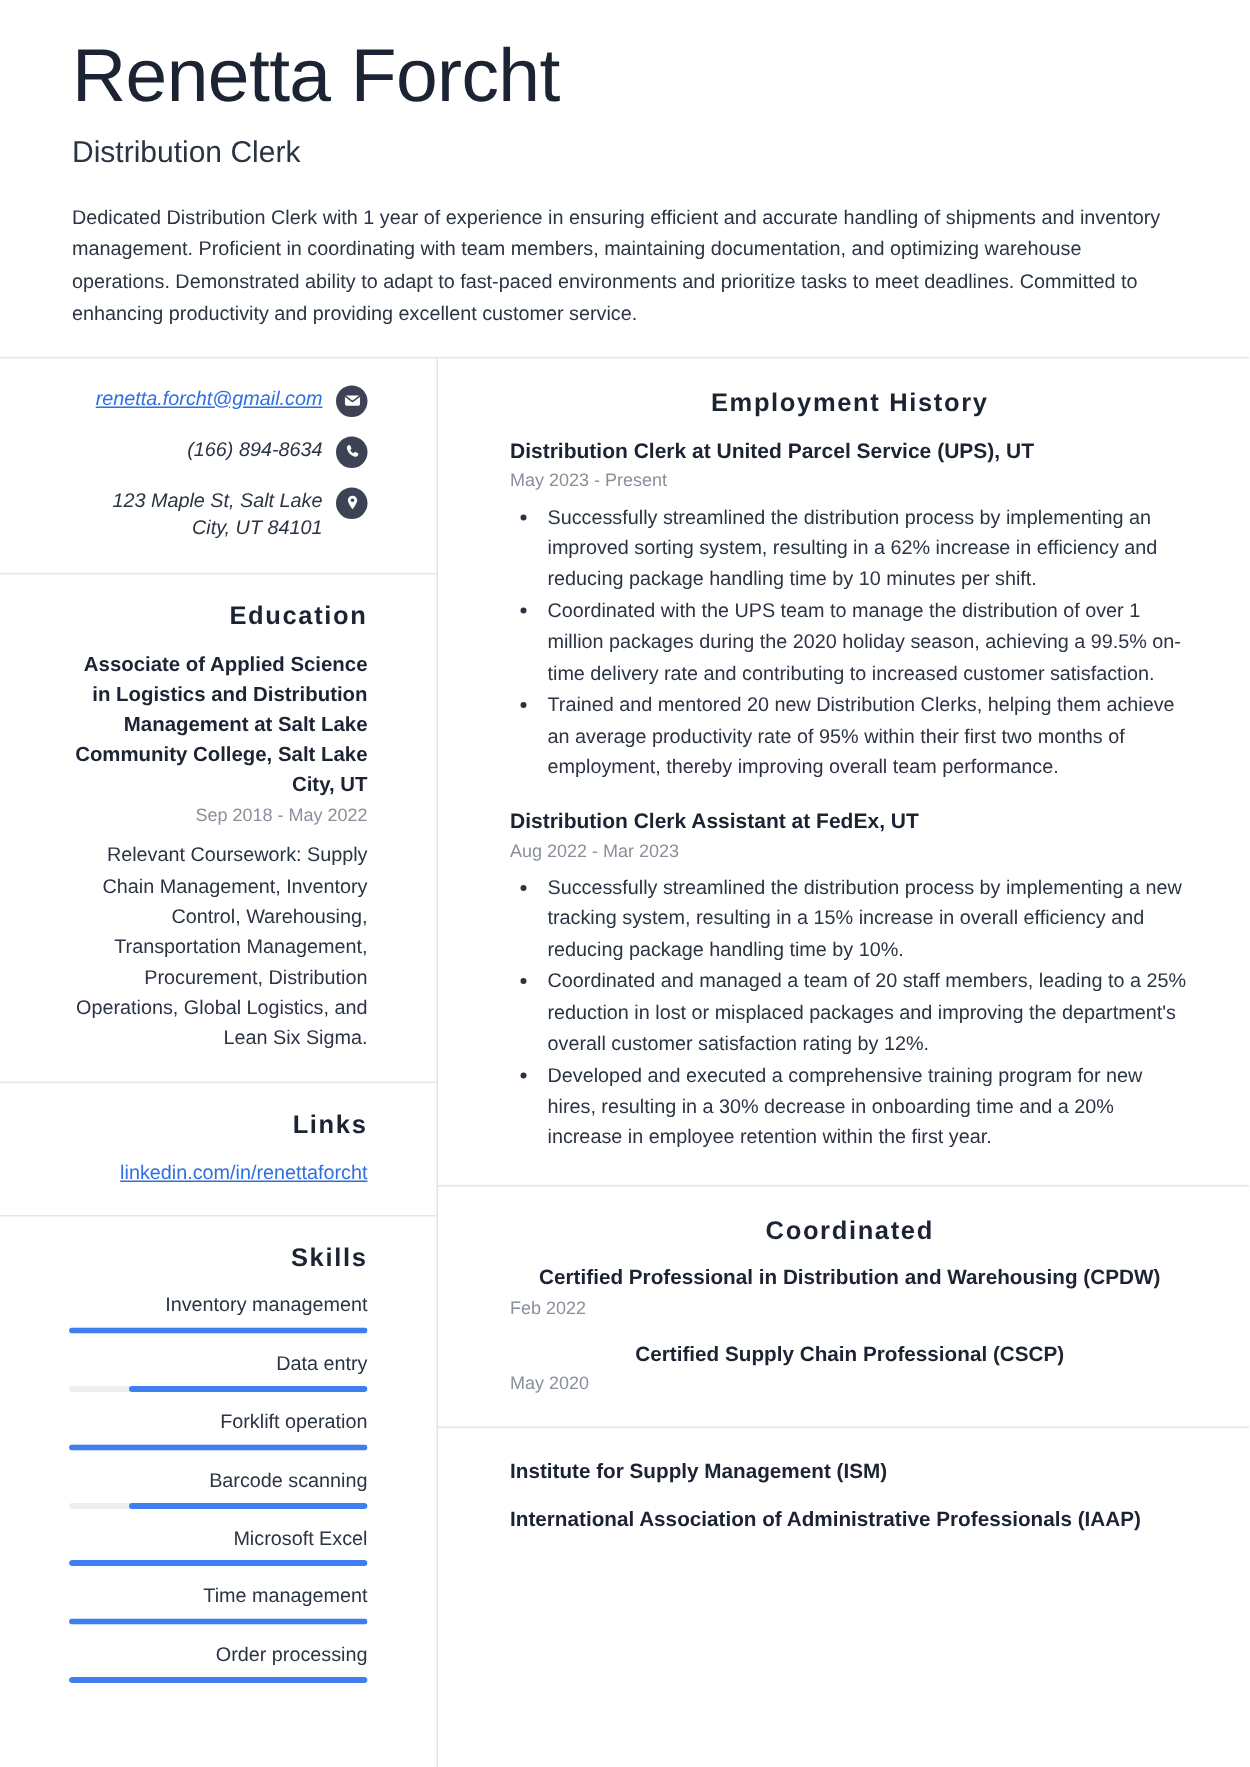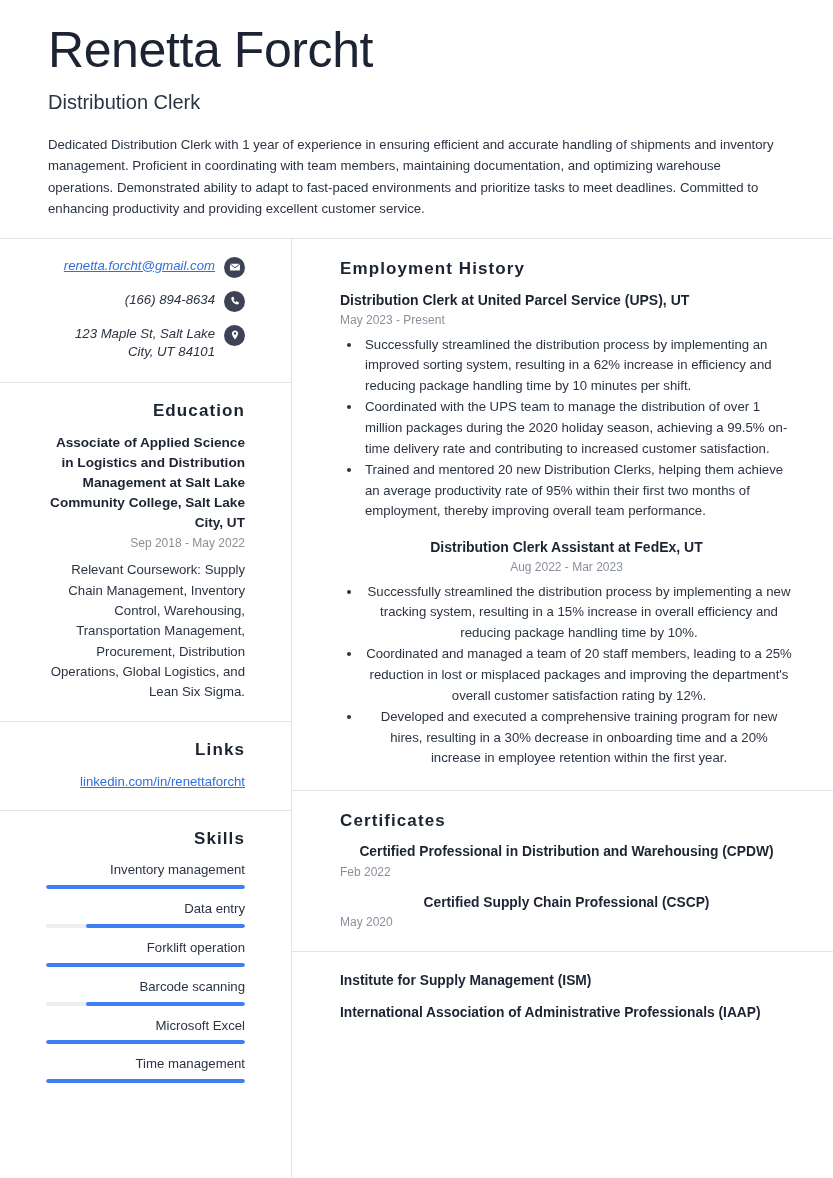--- a/index.html
+++ b/index.html
@@ -121,21 +121,21 @@
 
   
   .sec-heading {
     font-size: 17px;
     font-weight: 700;
     letter-spacing: 1.1px;
     color: #1c2332;
     margin: 0 0 12px 0;
     line-height: 1.2;
   }
-  .sec-heading.right { text-align: left; }
+  .sec-heading.right { text-align: center; }
 
   
   .edu-degree {
     font-size: 13.6px;
     font-weight: 700;
     line-height: 1.46;
     color: #1c2332;
     margin: 0 0 2px 0;
   }
   .edu-date {
@@ -177,21 +177,21 @@
     justify-content: flex-end;
   }
   .skill-fill {
     height: 100%;
     background: #3d7ff0;
     border-radius: 2px;
   }
 
   
   .job { margin-bottom: 16px; }
-  .job:last-child { margin-bottom: 0; text-align: center; }
+  .job:last-child { margin-bottom: 0; }
   .job-role {
     font-size: 14px;
     font-weight: 700;
     color: #1c2332;
     margin: 0 0 2px 0;
     line-height: 1.35;
   }
   .job-date {
     font-size: 12px;
     color: #8a909b;
@@ -335,20 +335,26 @@
           </div>
         </div>
 
         <div class="skill">
           <div class="skill-name">Time management</div>
           <div class="skill-track">
             <div class="skill-fill" style="width: 100%;"></div>
           </div>
         </div>
 
+        <div class="skill">
+          <div class="skill-name">Order processing</div>
+          <div class="skill-track">
+            <div class="skill-fill" style="width: 100%;"></div>
+          </div>
+        </div>
       </div>
     </div>
 
     <div class="col-right">
 
       <div class="rblock">
         <div class="sec-heading right">Employment History</div>
 
         <div class="job">
           <div class="job-role">Distribution Clerk at United Parcel Service (UPS), UT</div>
@@ -365,21 +371,21 @@
           <div class="job-date">Aug 2022 - Mar 2023</div>
           <ul class="bullets">
             <li>Successfully streamlined the distribution process by implementing a new tracking system, resulting in a 15% increase in overall efficiency and reducing package handling time by 10%.</li>
             <li>Coordinated and managed a team of 20 staff members, leading to a 25% reduction in lost or misplaced packages and improving the department's overall customer satisfaction rating by 12%.</li>
             <li>Developed and executed a comprehensive training program for new hires, resulting in a 30% decrease in onboarding time and a 20% increase in employee retention within the first year.</li>
           </ul>
         </div>
       </div>
 
       <div class="rblock">
-        <div class="sec-heading right">Certificates</div>
+        <div class="sec-heading right">Coordinated</div>
 
         <div class="cert">
           <div class="cert-name">Certified Professional in Distribution and Warehousing (CPDW)</div>
           <div class="cert-date">Feb 2022</div>
         </div>
 
         <div class="cert">
           <div class="cert-name">Certified Supply Chain Professional (CSCP)</div>
           <div class="cert-date">May 2020</div>
         </div>

